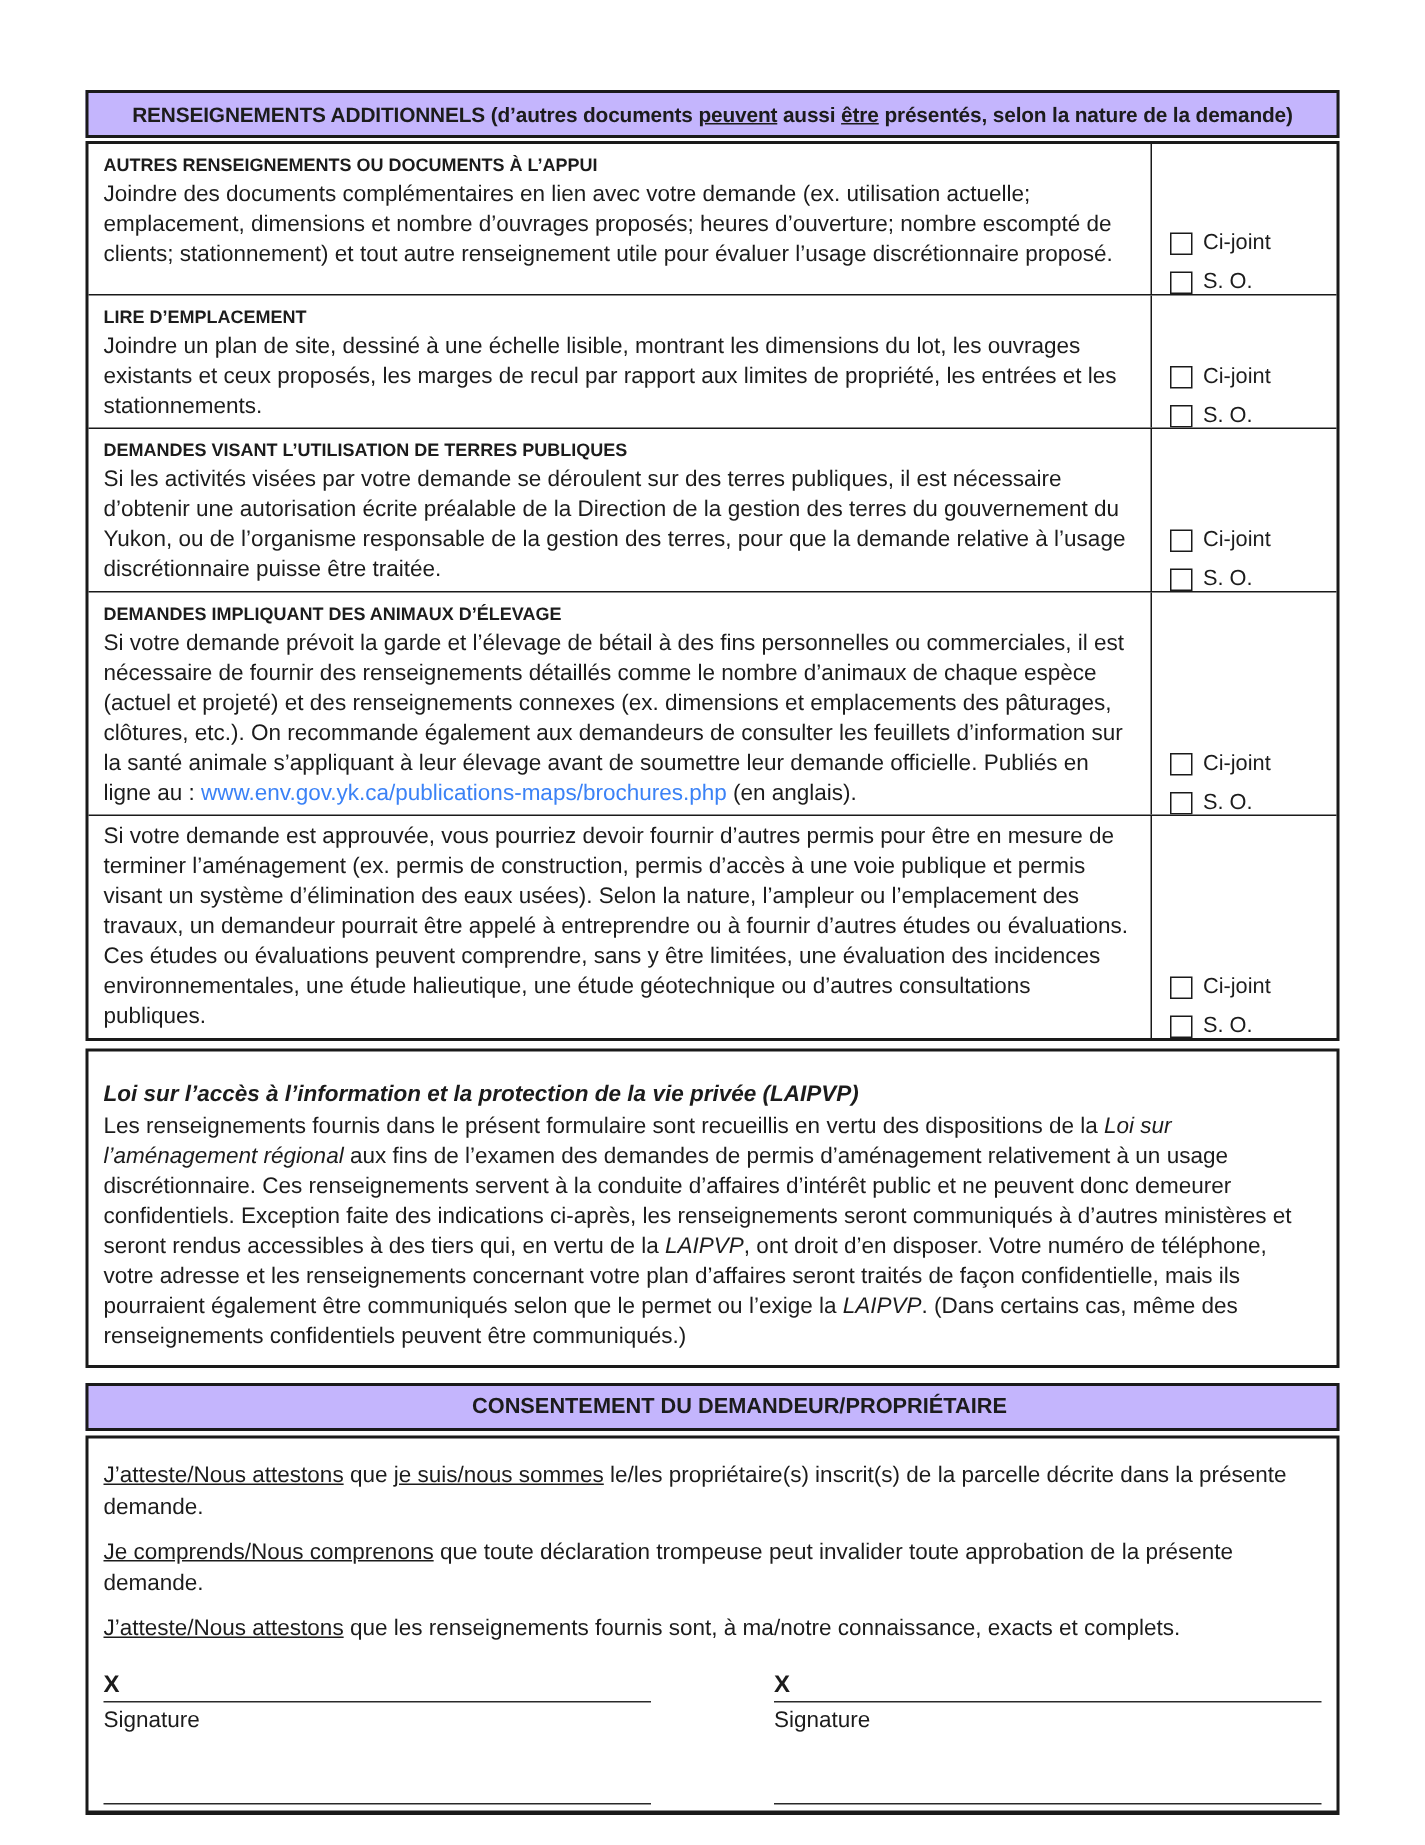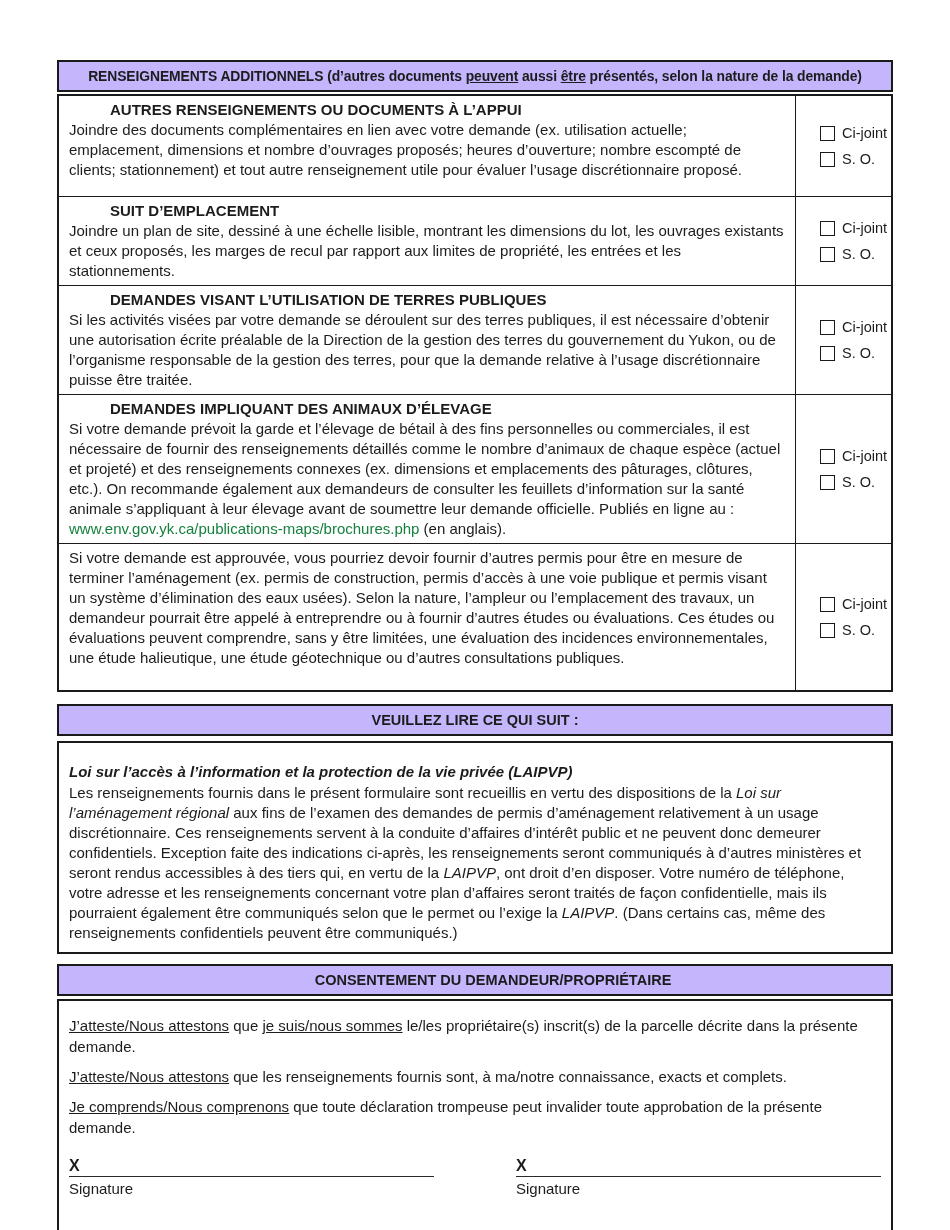--- a/index.html
+++ b/index.html
@@ -18,28 +18,28 @@
     text-align:center;
   }
   .t1-bar{font-size:13.9px;white-space:nowrap;letter-spacing:-0.1px;}
 
   
   .tbl{box-sizing:border-box;border:2px solid #1a1a1a;margin-top:2px;background:#fff;}
   .trow{display:flex;border-bottom:1px solid #1a1a1a;box-sizing:border-box;}
   .trow:last-child{border-bottom:none;}
   .r1{min-height:101px}.r2{min-height:59px}.r3{min-height:108px}.r4{min-height:142px}.r5{min-height:146px}
   .cell-main{flex:1;padding:4px 10px;font-size:15px;line-height:20px;}
-  .row-title{font-weight:bold;font-size:15px;margin-left:41px;}
+  .row-title{font-weight:bold;font-size:12px;}
   .cell-check{
-    width:96px;box-sizing:border-box;border-left:1px solid #1a1a1a;
-    display:flex;flex-direction:column;justify-content:center;gap:10px;padding-left:24px;
+    width:124px;box-sizing:border-box;border-left:1px solid #1a1a1a;
+    display:flex;flex-direction:column;justify-content:flex-end;gap:10px;padding-left:12px;
   }
   .check{display:flex;align-items:center;gap:7px;font-size:14.5px;cursor:pointer;}
   .box{width:13px;height:13px;border:1.5px solid #1a1a1a;background:#fff;flex:0 0 auto;}
-  .link{color:#15803d;text-decoration:none;cursor:pointer;}
+  .link{color:#3b82f6;text-decoration:none;cursor:pointer;}
 
   
   .notice-body{box-sizing:border-box;border:2px solid #1a1a1a;margin-top:5px;padding:19px 10px 9px;font-size:15px;line-height:20px;}
   .law-title{font-weight:bold;font-style:italic;margin-bottom:1px;}
   .it{font-style:italic;}
   .mt12{margin-top:12px;}
   .mt10{margin-top:10px;padding-left:44px;}
 
   
   .consent-body{box-sizing:border-box;border:2px solid #1a1a1a;border-bottom-width:3px;margin-top:3px;padding:5px 10px 4px;}
@@ -72,21 +72,21 @@
           </label>
         <label class="check">
             <span class="box"></span>
             <span>S. O.</span>
           </label>
       </div>
     </div>
 
     <div class="trow r2">
       <div class="cell-main">
-        <div class="row-title">SUIT D’EMPLACEMENT</div>
+        <div class="row-title">LIRE D’EMPLACEMENT</div>
         <div class="row-body"><span>Joindre un plan de site, dessiné à une échelle lisible, montrant les dimensions du lot, les ouvrages existants et ceux proposés, les marges de recul par rapport aux limites de propriété, les entrées et les stationnements.</span></div>
       </div>
       <div class="cell-check">
         <label class="check">
             <span class="box"></span>
             <span>Ci-joint</span>
           </label>
         <label class="check">
             <span class="box"></span>
             <span>S. O.</span>
@@ -139,31 +139,30 @@
           </label>
         <label class="check">
             <span class="box"></span>
             <span>S. O.</span>
           </label>
       </div>
     </div>
 
   </div>
 
-  <div class="bar mt12">VEUILLEZ LIRE CE QUI SUIT :</div>
   <div class="notice-body">
     <div class="law-title">Loi sur l’accès à l’information et la protection de la vie privée (LAIPVP)</div>
     <div><span>Les renseignements fournis dans le présent formulaire sont recueillis en vertu des dispositions de la </span><span class="it">Loi sur l’aménagement régional</span><span> aux fins de l’examen des demandes de permis d’aménagement relativement à un usage discrétionnaire. Ces renseignements servent à la conduite d’affaires d’intérêt public et ne peuvent donc demeurer confidentiels. Exception faite des indications ci-après, les renseignements seront communiqués à d’autres ministères et seront rendus accessibles à des tiers qui, en vertu de la </span><span class="it">LAIPVP</span><span>, ont droit d’en disposer. Votre numéro de téléphone, votre adresse et les renseignements concernant votre plan d’affaires seront traités de façon confidentielle, mais ils pourraient également être communiqués selon que le permet ou l’exige la </span><span class="it">LAIPVP</span><span>. (Dans certains cas, même des renseignements confidentiels peuvent être communiqués.)</span></div>
   </div>
 
   <div class="bar mt10">CONSENTEMENT DU DEMANDEUR/PROPRIÉTAIRE</div>
   <div class="consent-body">
     <div class="c-line"><span class="u">J’atteste/Nous attestons</span><span> que </span><span class="u">je suis/nous sommes</span><span> le/les propriétaire(s) inscrit(s) de la parcelle décrite dans la présente demande.</span></div>
+    <div class="c-line"><span class="u">Je comprends/Nous comprenons</span><span> que toute déclaration trompeuse peut invalider toute approbation de la présente demande.</span></div>
     <div class="c-line"><span class="u">J’atteste/Nous attestons</span><span> que les renseignements fournis sont, à ma/notre connaissance, exacts et complets.</span></div>
-    <div class="c-line"><span class="u">Je comprends/Nous comprenons</span><span> que toute déclaration trompeuse peut invalider toute approbation de la présente demande.</span></div>
 
     <div class="sig-grid">
       <div class="sig-col">
         <div class="x-row"><span>X</span></div>
         <div class="sig-label">Signature</div>
         <div class="date-row"></div>
 
       </div>
       <div class="sig-col">
         <div class="x-row"><span>X</span></div>

